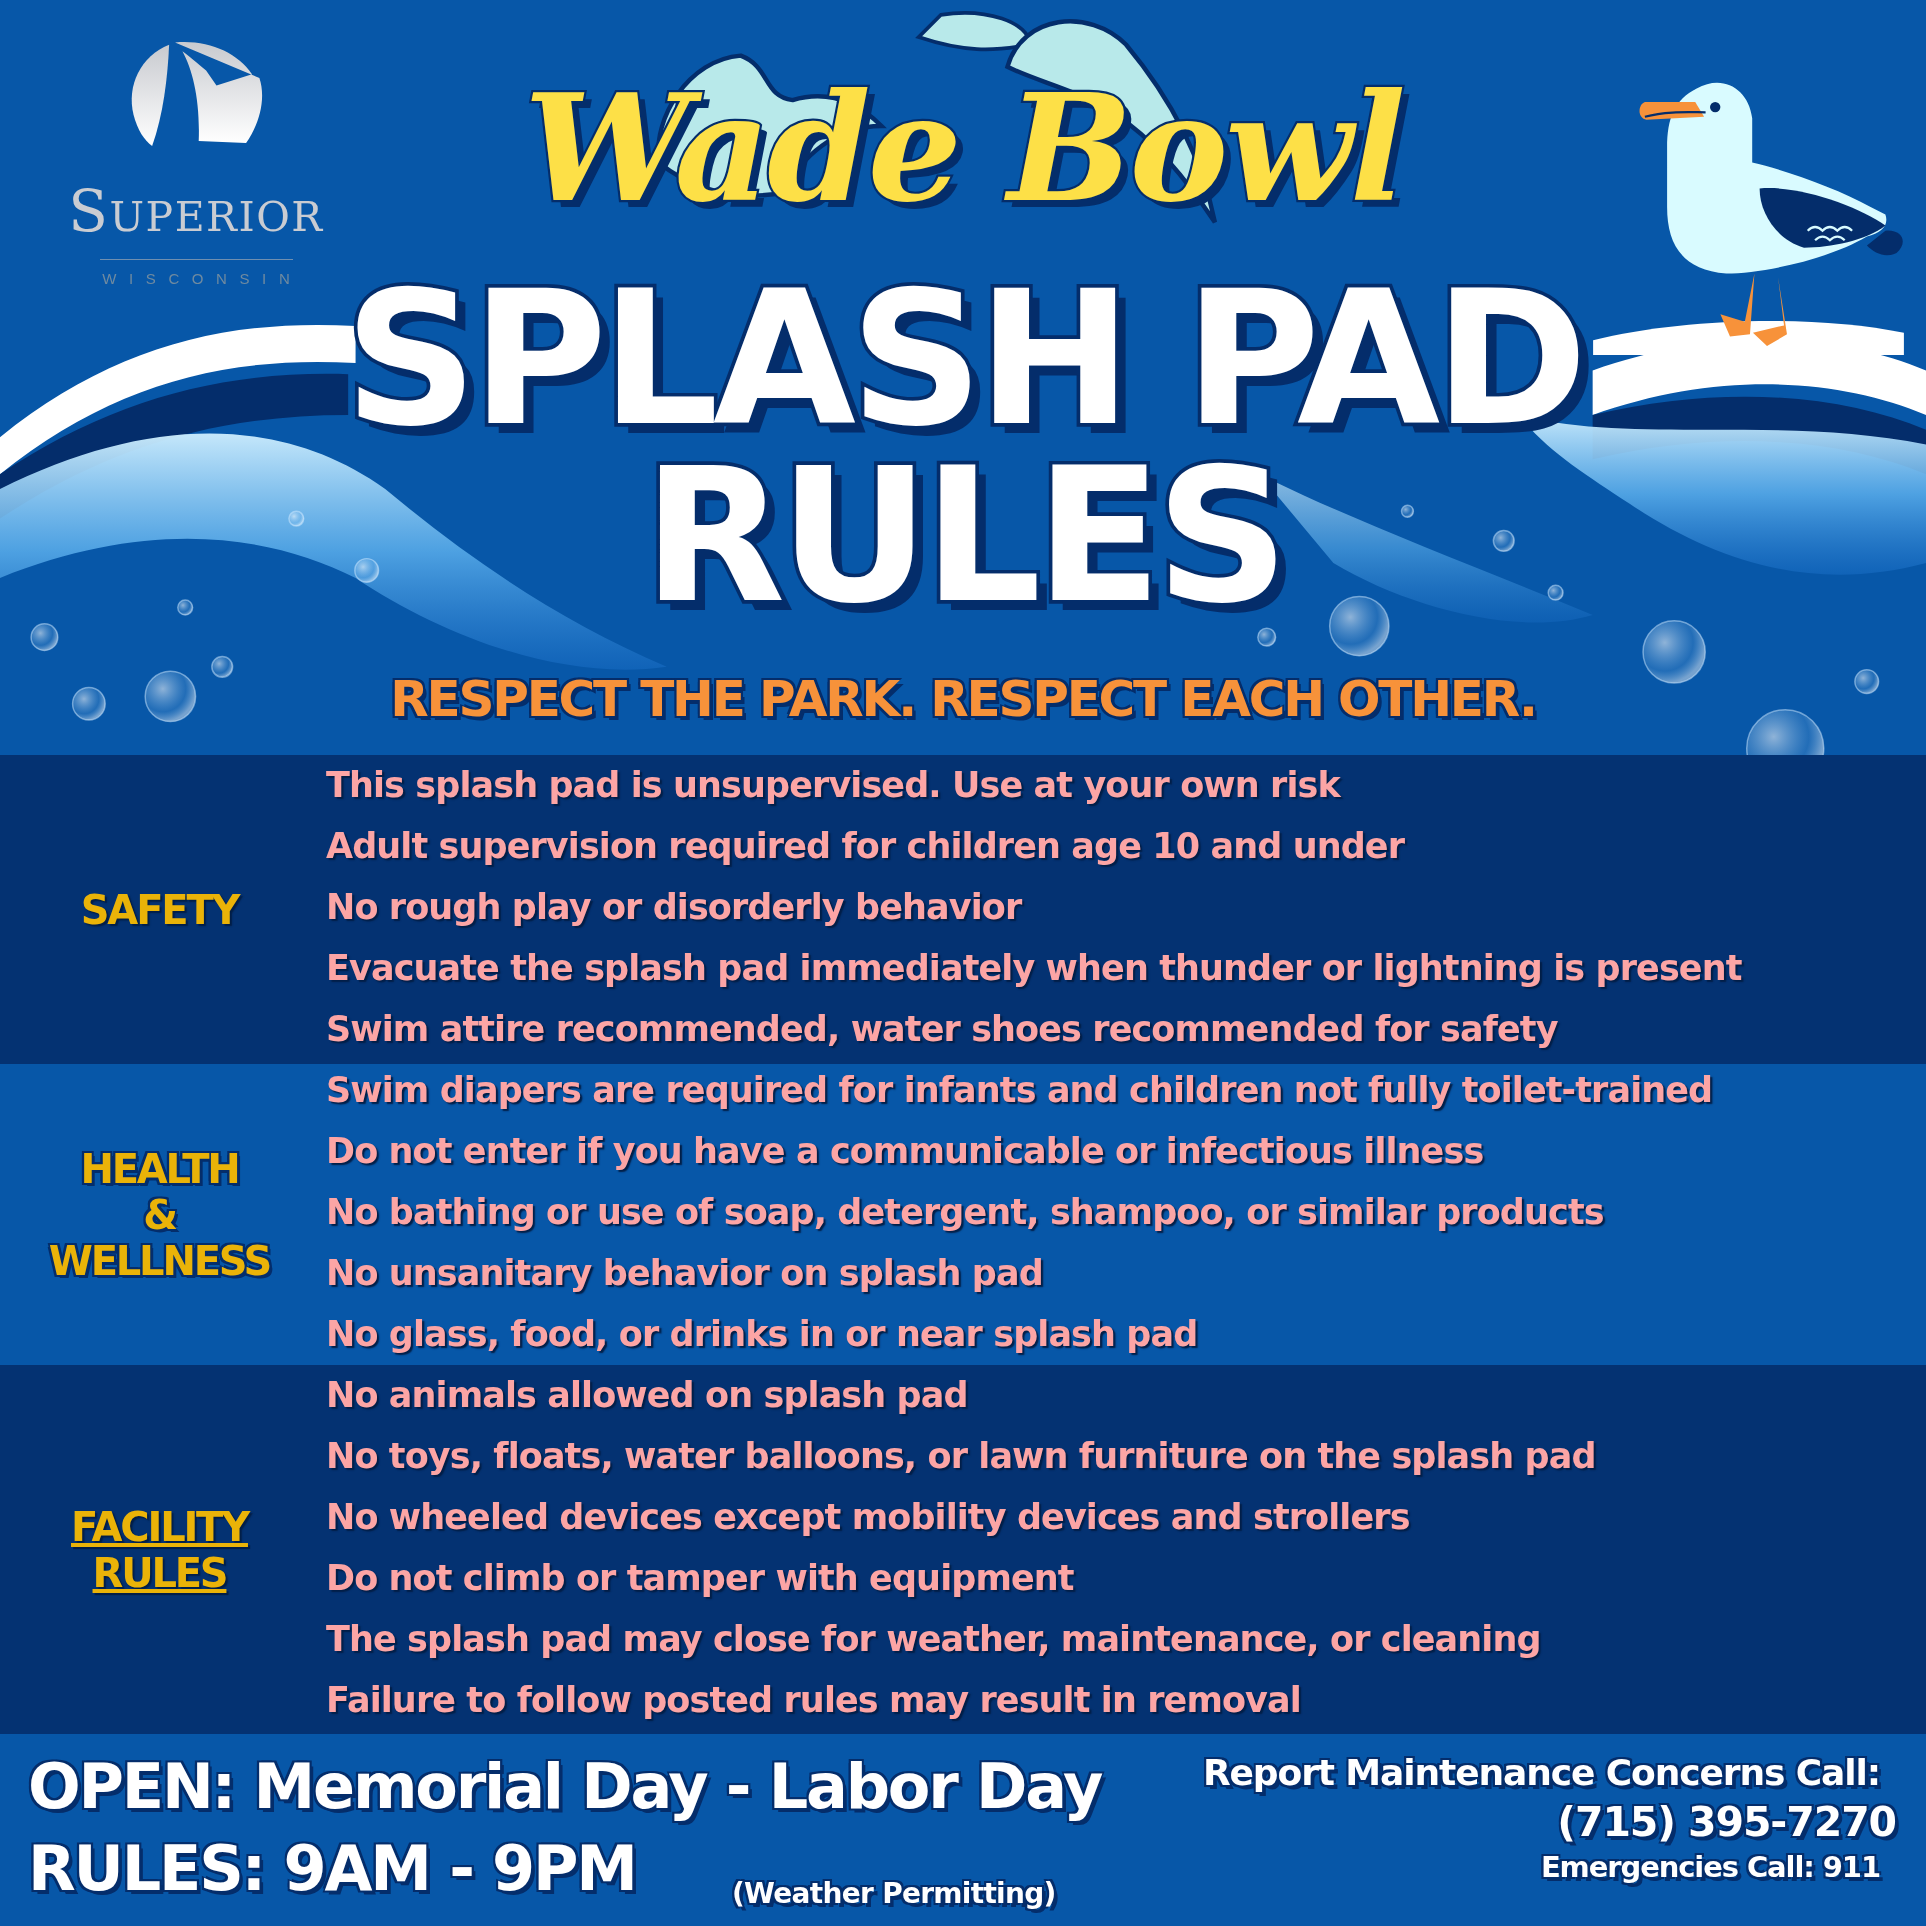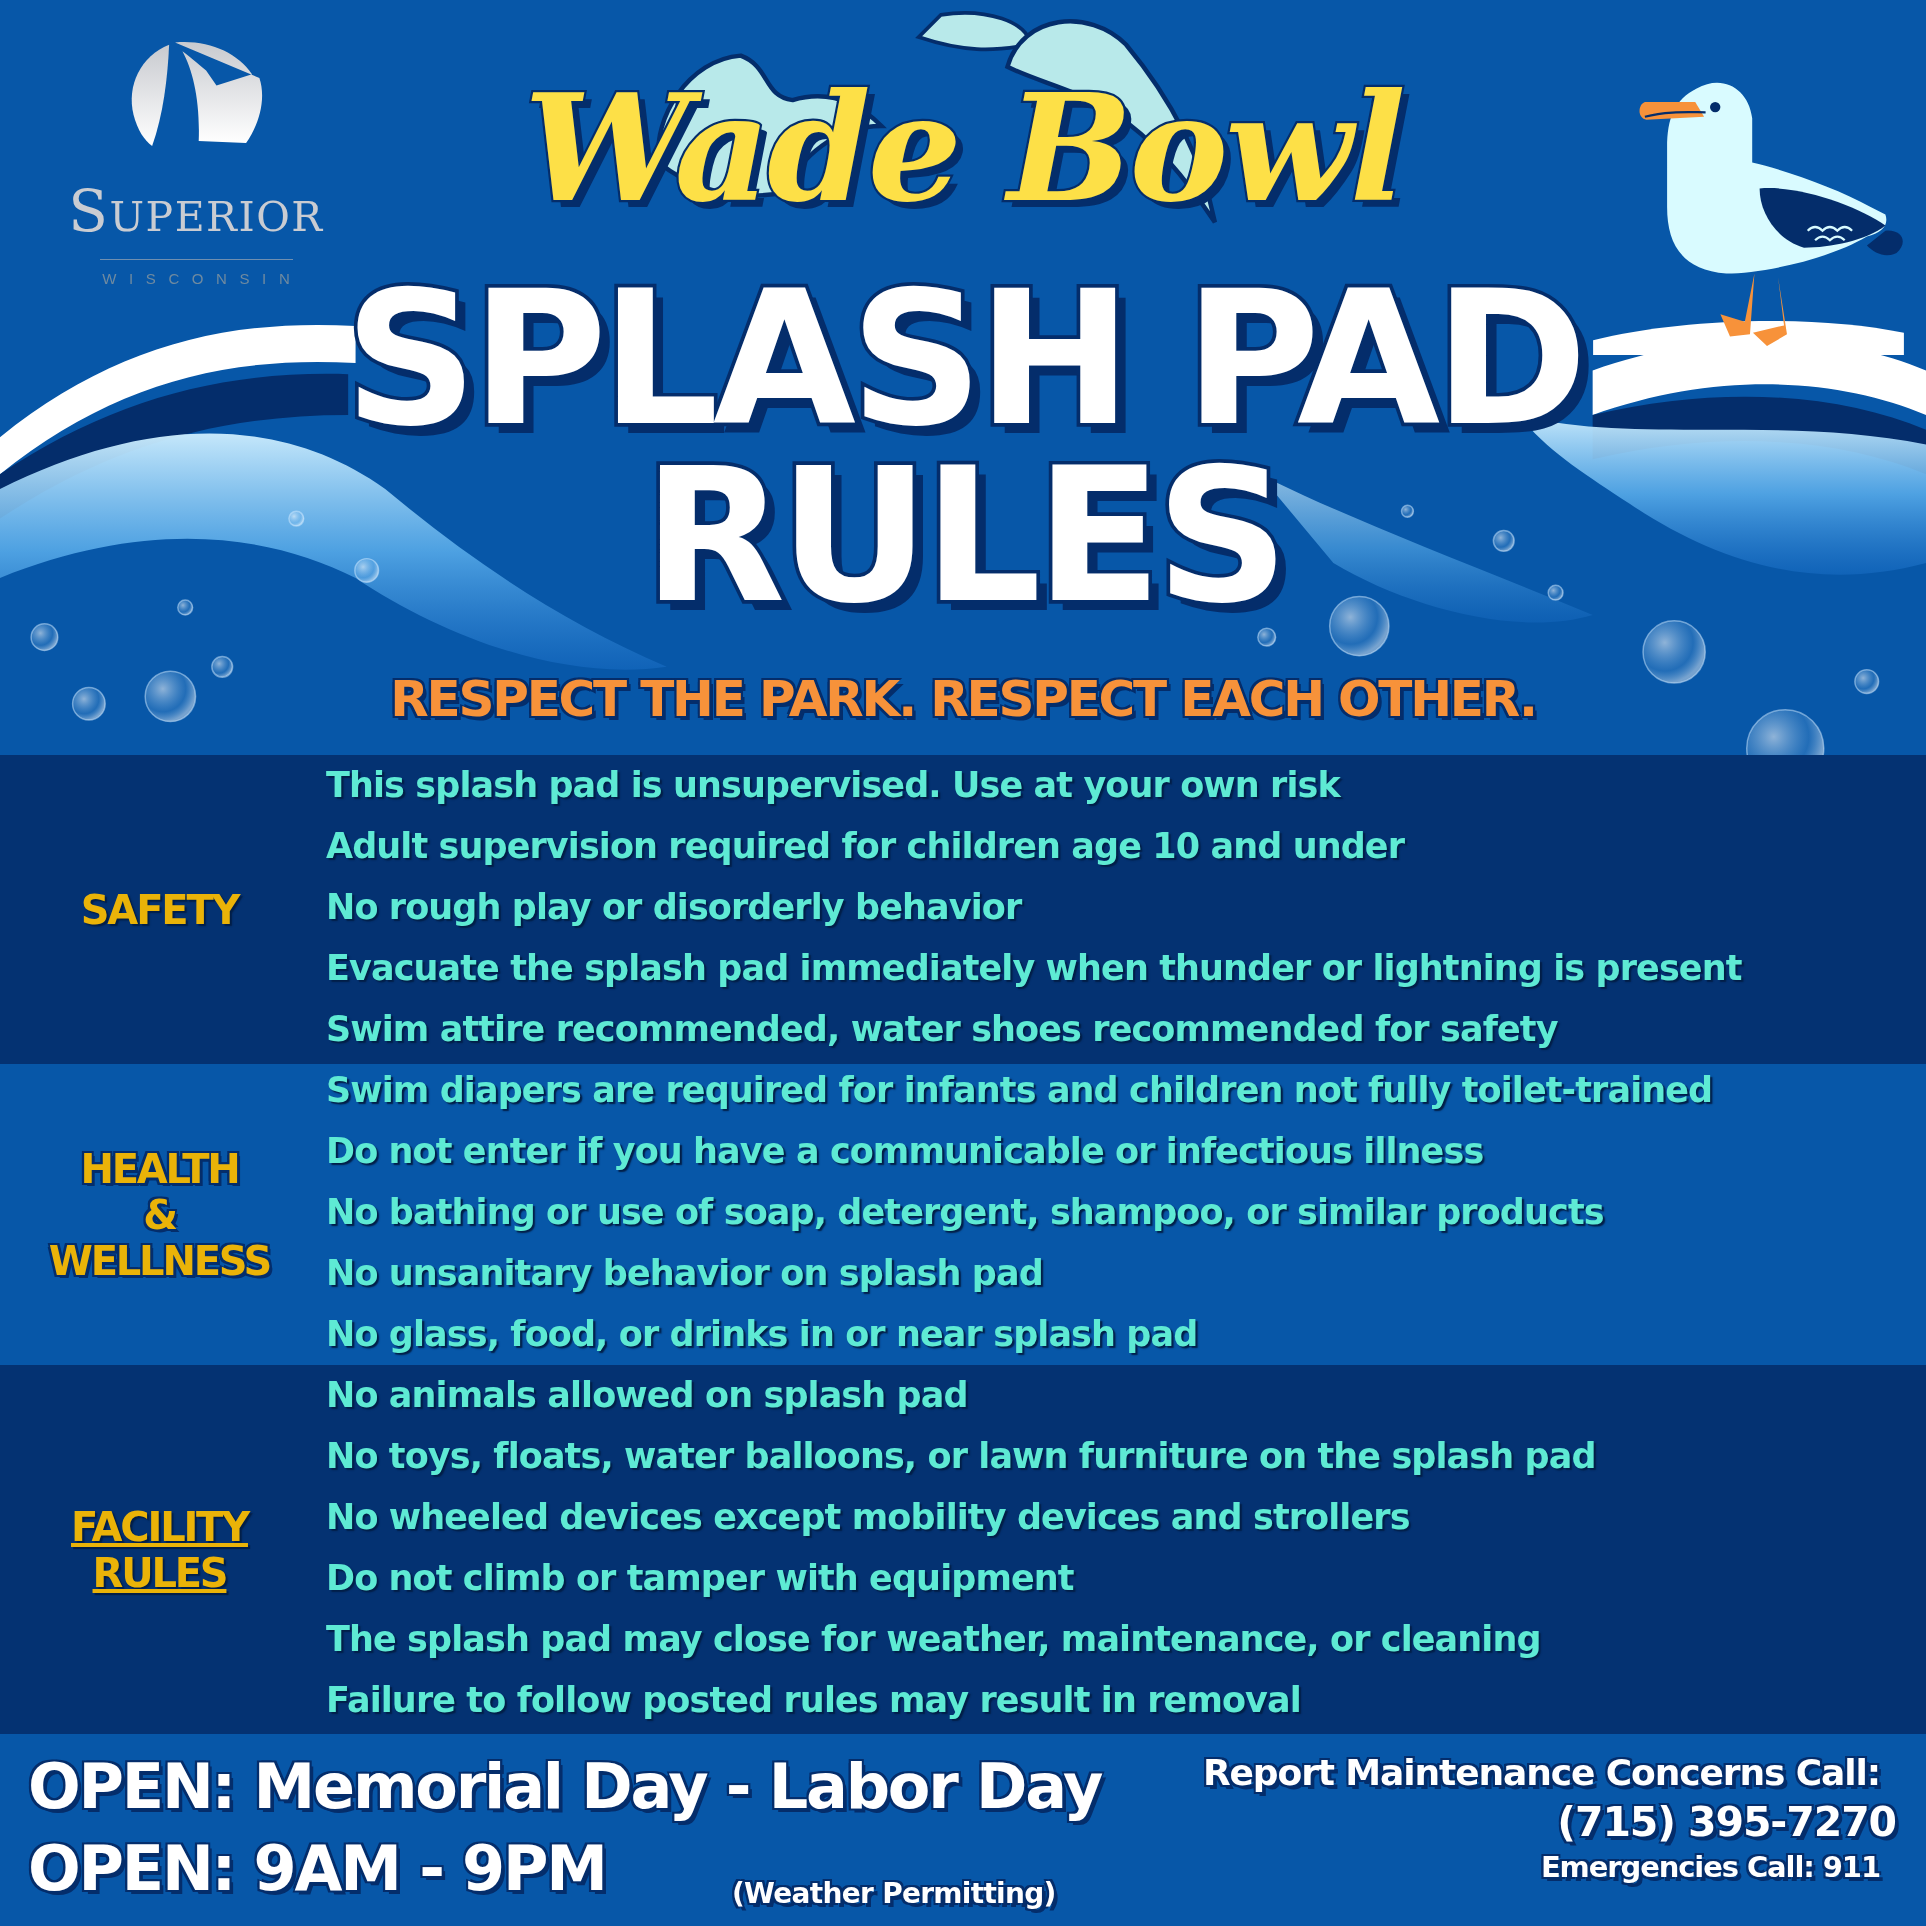--- a/index.html
+++ b/index.html
@@ -35,21 +35,21 @@
   .sec-safety { top: 755px; height: 309px; background: #043272; }
   .sec-health { top: 1064px; height: 301px; background: #0757A8; }
   .sec-facility { top: 1365px; height: 369px; background: #043272; }
 
   .sec-label { position: absolute; left: 0; width: 319px; display: flex; align-items: center; justify-content: center; text-align: center;
     font-family: "DejaVu Sans", sans-serif; font-weight: bold; color: #eab308; font-size: 40px; line-height: 46px; letter-spacing: -2.2px; }
   .sec-label.outlined { text-shadow: 3px 3px 0 #042d6b, -2.2px -2.2px 0 #042d6b, 2.2px -2.2px 0 #042d6b, -2.2px 2.2px 0 #042d6b; }
   .sec-label.plain { text-shadow: 2.2px 2.2px 1.5px #021e47; }
 
   .rules { position: absolute; left: 326px; top: 0; margin: 0; padding: 0; list-style: none; }
-  .rule { font-family: "DejaVu Sans", sans-serif; font-weight: bold; color: #5eead4; font-size: 35px; height: 61px; line-height: 61px; letter-spacing: -0.9px; white-space: nowrap;
+  .rule { font-family: "DejaVu Sans", sans-serif; font-weight: bold; color: #fca5a5; font-size: 35px; height: 61px; line-height: 61px; letter-spacing: -0.9px; white-space: nowrap;
     text-shadow: 2.2px 2.2px 1.5px #021e47; }
 
   
   .footer { position: absolute; left: 0; top: 1734px; width: 1926px; height: 193px; background: #0757A8; text-align: center; }
   .foot-text { position: absolute; font-family: "DejaVu Sans", sans-serif; font-weight: bold; color: #fff; white-space: nowrap; line-height: 1;
     text-shadow: 3.7px 3.7px 0 #042d6b, -2.2px -2.2px 0 #042d6b, 2.2px -2.2px 0 #042d6b, -2.2px 2.2px 0 #042d6b; }
   .open-line { left: 28px; top: 22px; font-size: 62px; letter-spacing: -2.2px; }
   .hours-line { left: 28px; top: 104px; font-size: 62px; letter-spacing: -2.2px; }
   .weather { left: 732px; top: 102px; font-size: 28px; letter-spacing: -0.7px; margin-top: 44px; }
   .report { right: 46px; top: 21px; font-size: 36px; letter-spacing: -1.1px; }
@@ -187,20 +187,20 @@
       <li class="rule">No toys, floats, water balloons, or lawn furniture on the splash pad</li>
       <li class="rule">No wheeled devices except mobility devices and strollers</li>
       <li class="rule">Do not climb or tamper with equipment</li>
       <li class="rule">The splash pad may close for weather, maintenance, or cleaning</li>
       <li class="rule">Failure to follow posted rules may result in removal</li>
     </ul>
   </div>
 
   <div class="footer">
     <div class="foot-text open-line">OPEN: Memorial Day - Labor Day</div>
-    <div class="foot-text hours-line">OPEN: 9AM - 9PM</div>
+    <div class="foot-text hours-line">RULES: 9AM - 9PM</div>
     <div class="foot-text weather">(Weather Permitting)</div>
     <div class="foot-text report">Report Maintenance Concerns Call:</div>
     <div class="foot-text phone">(715) 395-7270</div>
     <div class="foot-text emerg">Emergencies Call: 911</div>
   </div>
 </div>
 
 
 </body></html>

